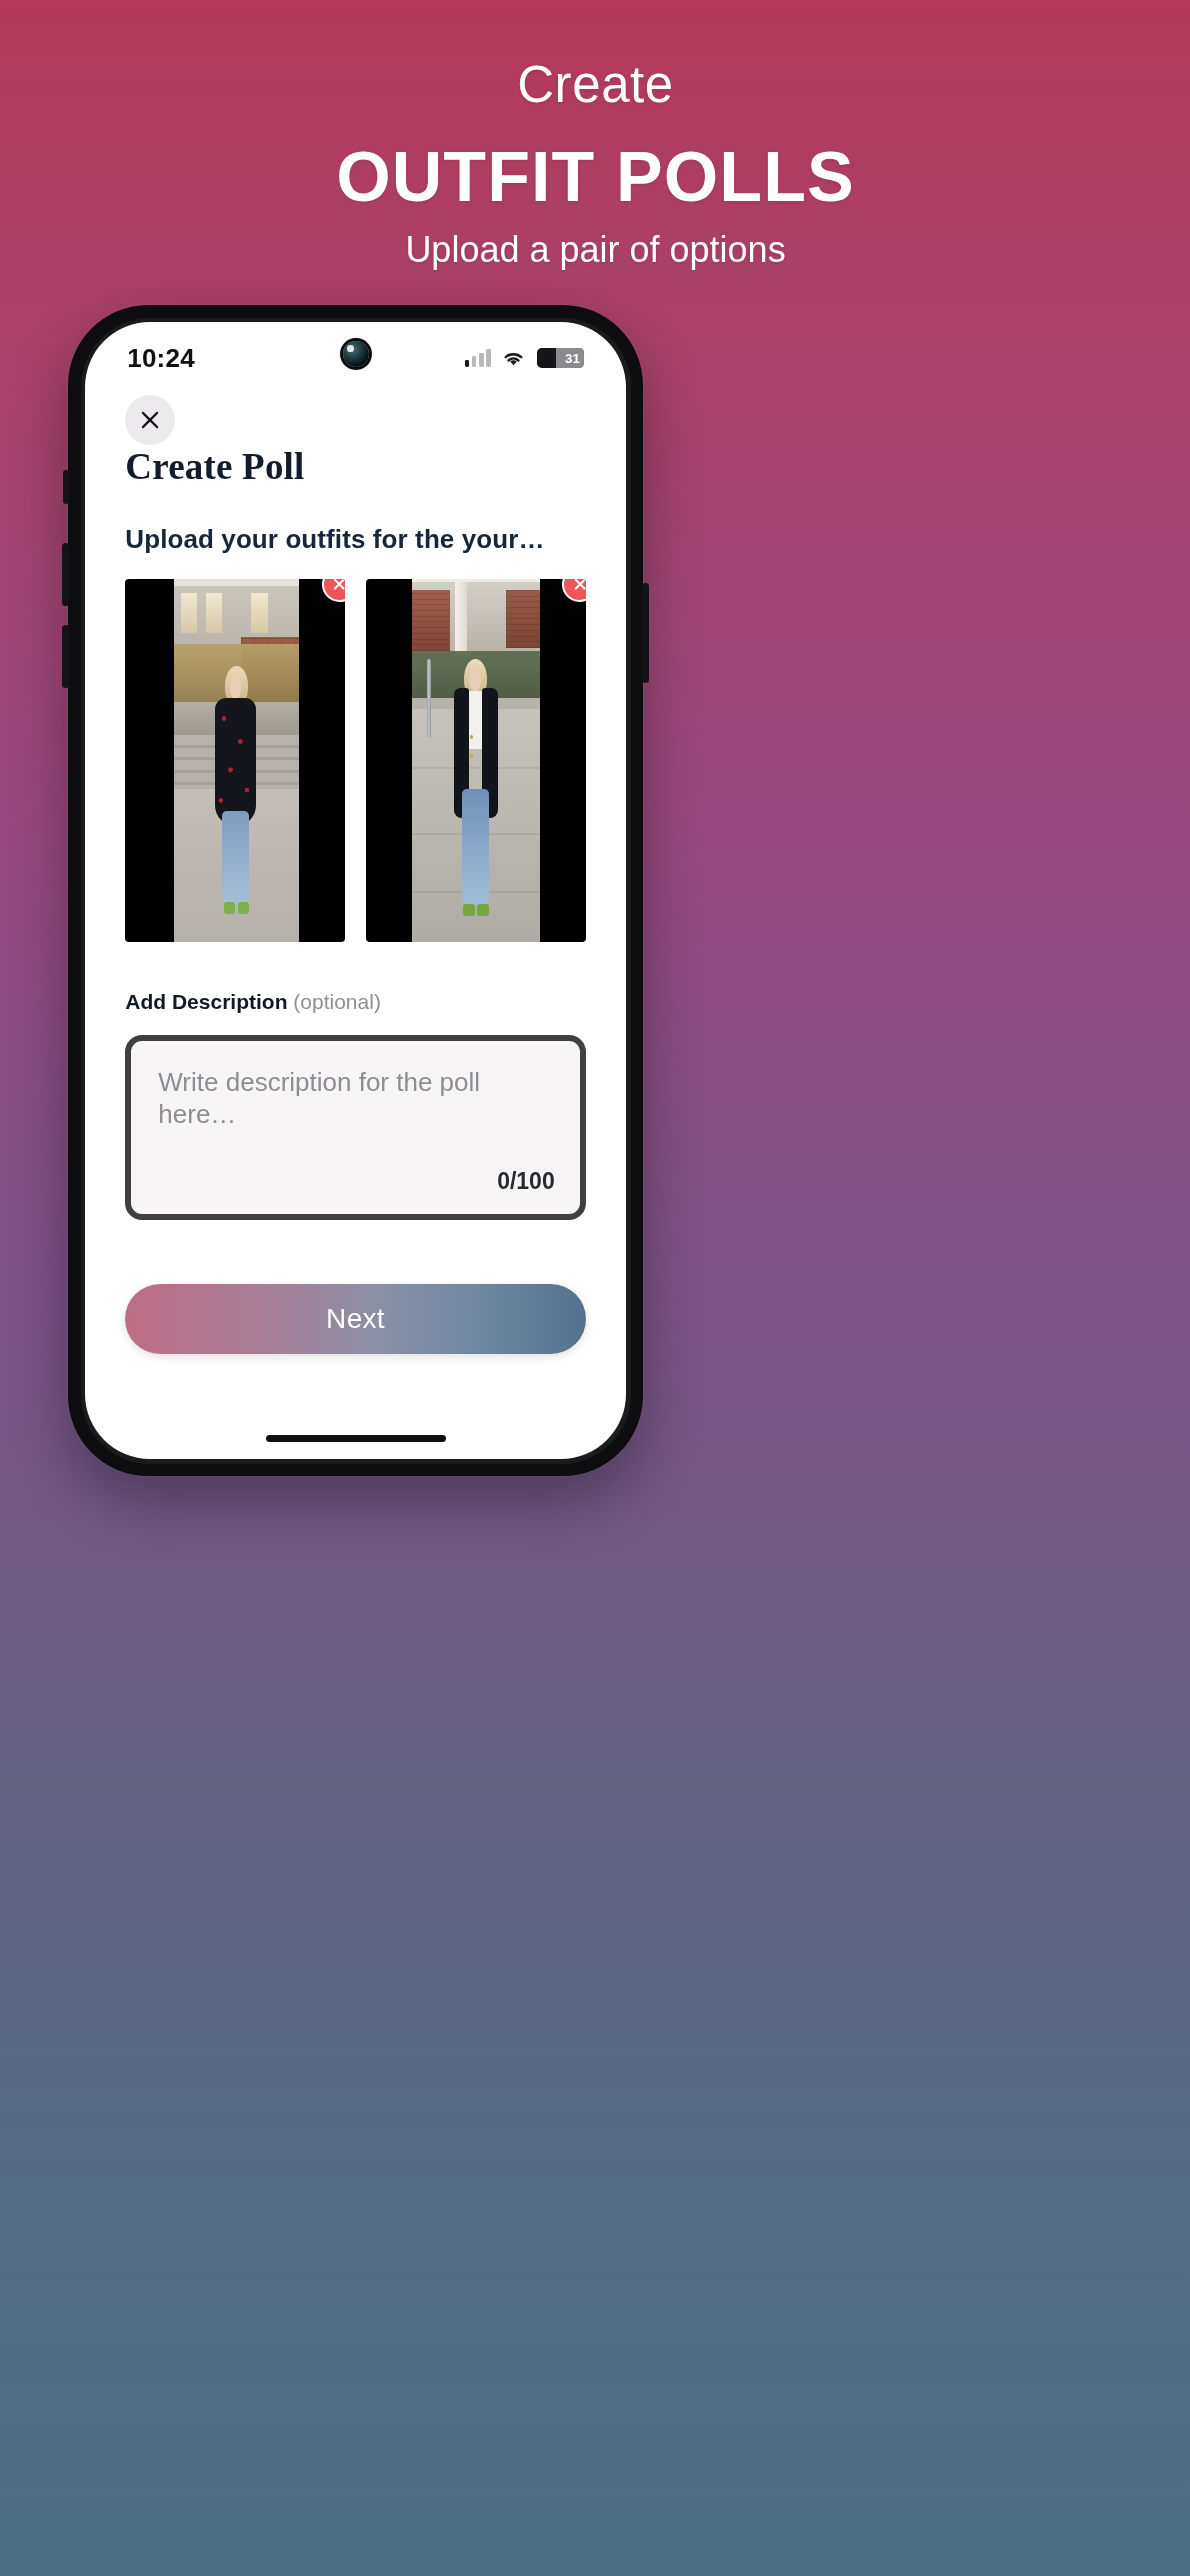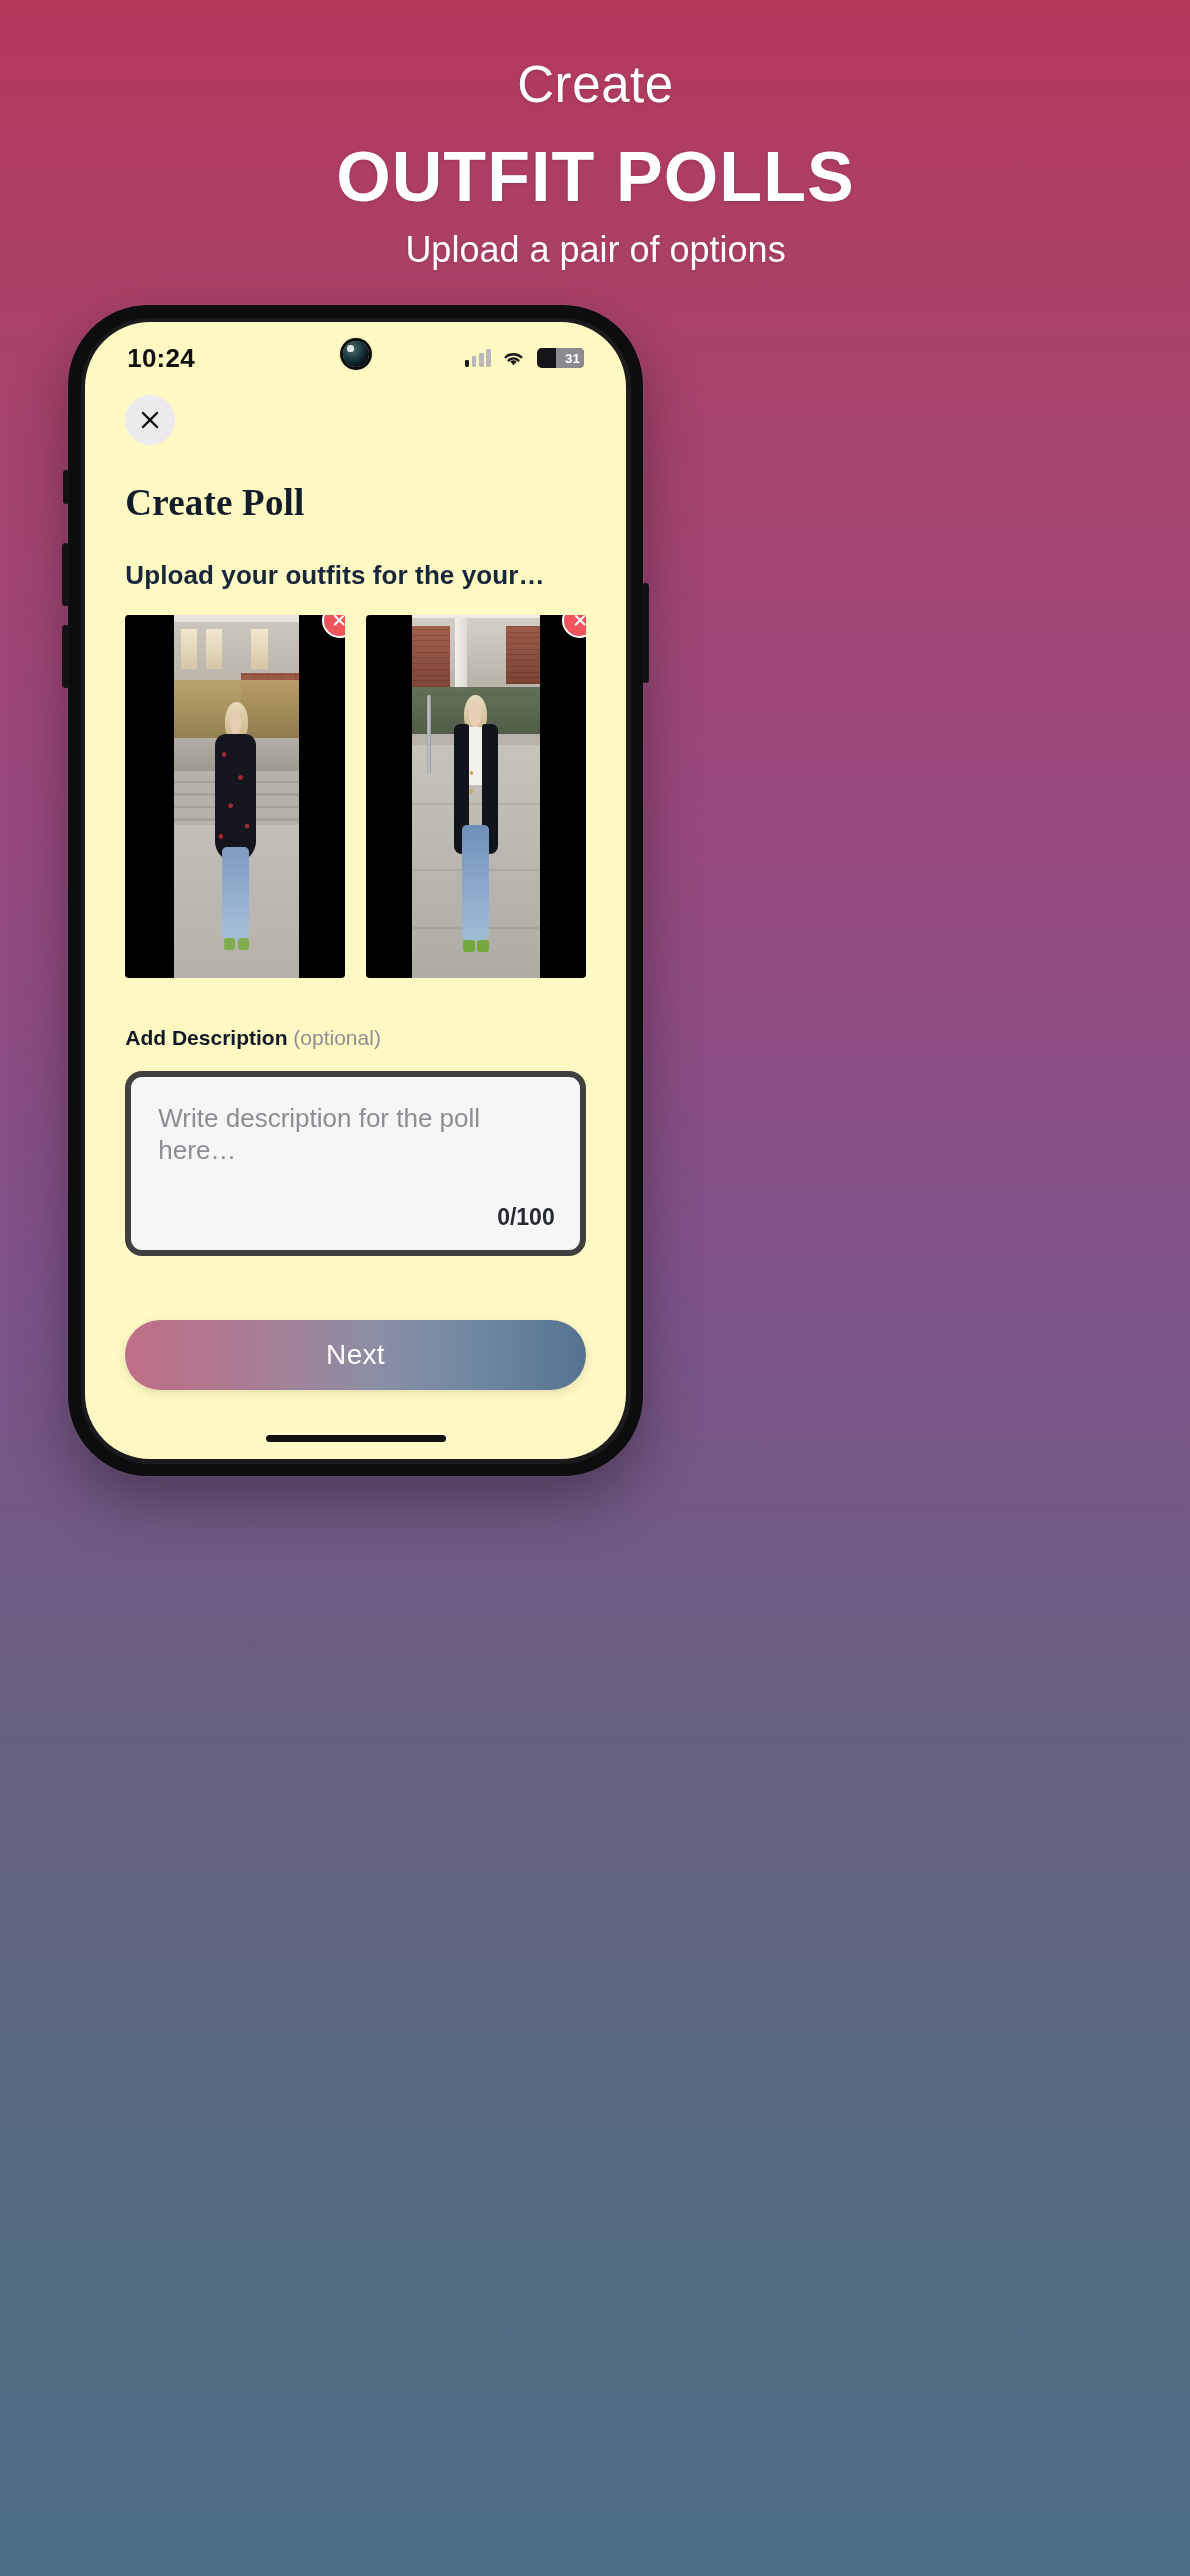--- a/index.html
+++ b/index.html
@@ -32,21 +32,21 @@
     background:#0d0d0f;
     box-shadow: 0 25px 57px rgba(0,0,0,.33), 0 0 0 1px rgba(255,255,255,.05);
     padding:12.5px;
   }
   .phone-inner {
     position:relative; width:100%; height:100%;
     border-radius:69px; background:#1b1b1e; padding:4.8px;
   }
   .screen {
     position:relative; width:100%; height:100%;
-    border-radius:65px; background:#fef9c3; overflow:hidden;
+    border-radius:65px; background:#ffffff; overflow:hidden;
   }
   
   .btn-side { position:absolute; background:#131315; border-radius:3.8px; }
   .btn-silent { left:-4.8px; top:165px; width:5.7px; height:34px; }
   .btn-volup  { left:-5.7px; top:238px; width:6.7px; height:63px; }
   .btn-voldn  { left:-5.7px; top:320px; width:6.7px; height:63px; }
   .btn-power  { right:-5.7px; top:278px; width:6.7px; height:100px; }
 
   
   .statusbar {
@@ -88,21 +88,21 @@
 
   
   .app { padding:13.4px 40px 0 40px; }
   .close-btn {
     width:50px; height:50px; border-radius:50%; background:#eceaec;
     display:flex; align-items:center; justify-content:center; cursor:pointer;
   }
   .page-title {
     font-family:"Liberation Serif", serif;
     font-size:37px; font-weight:700; color:#131c2b;
-    margin-top:36px; letter-spacing:0.2px;
+    letter-spacing:0.2px;
   }
   .section-label {
     font-size:26px; font-weight:600; color:#17263a;
     margin-top:36px; letter-spacing:0.1px;
   }
 
   
   .image-row { display:flex; gap:21px; margin-top:24px; }
   .img-card {
     position:relative; flex:1; height:363px; border-radius:3.8px;

